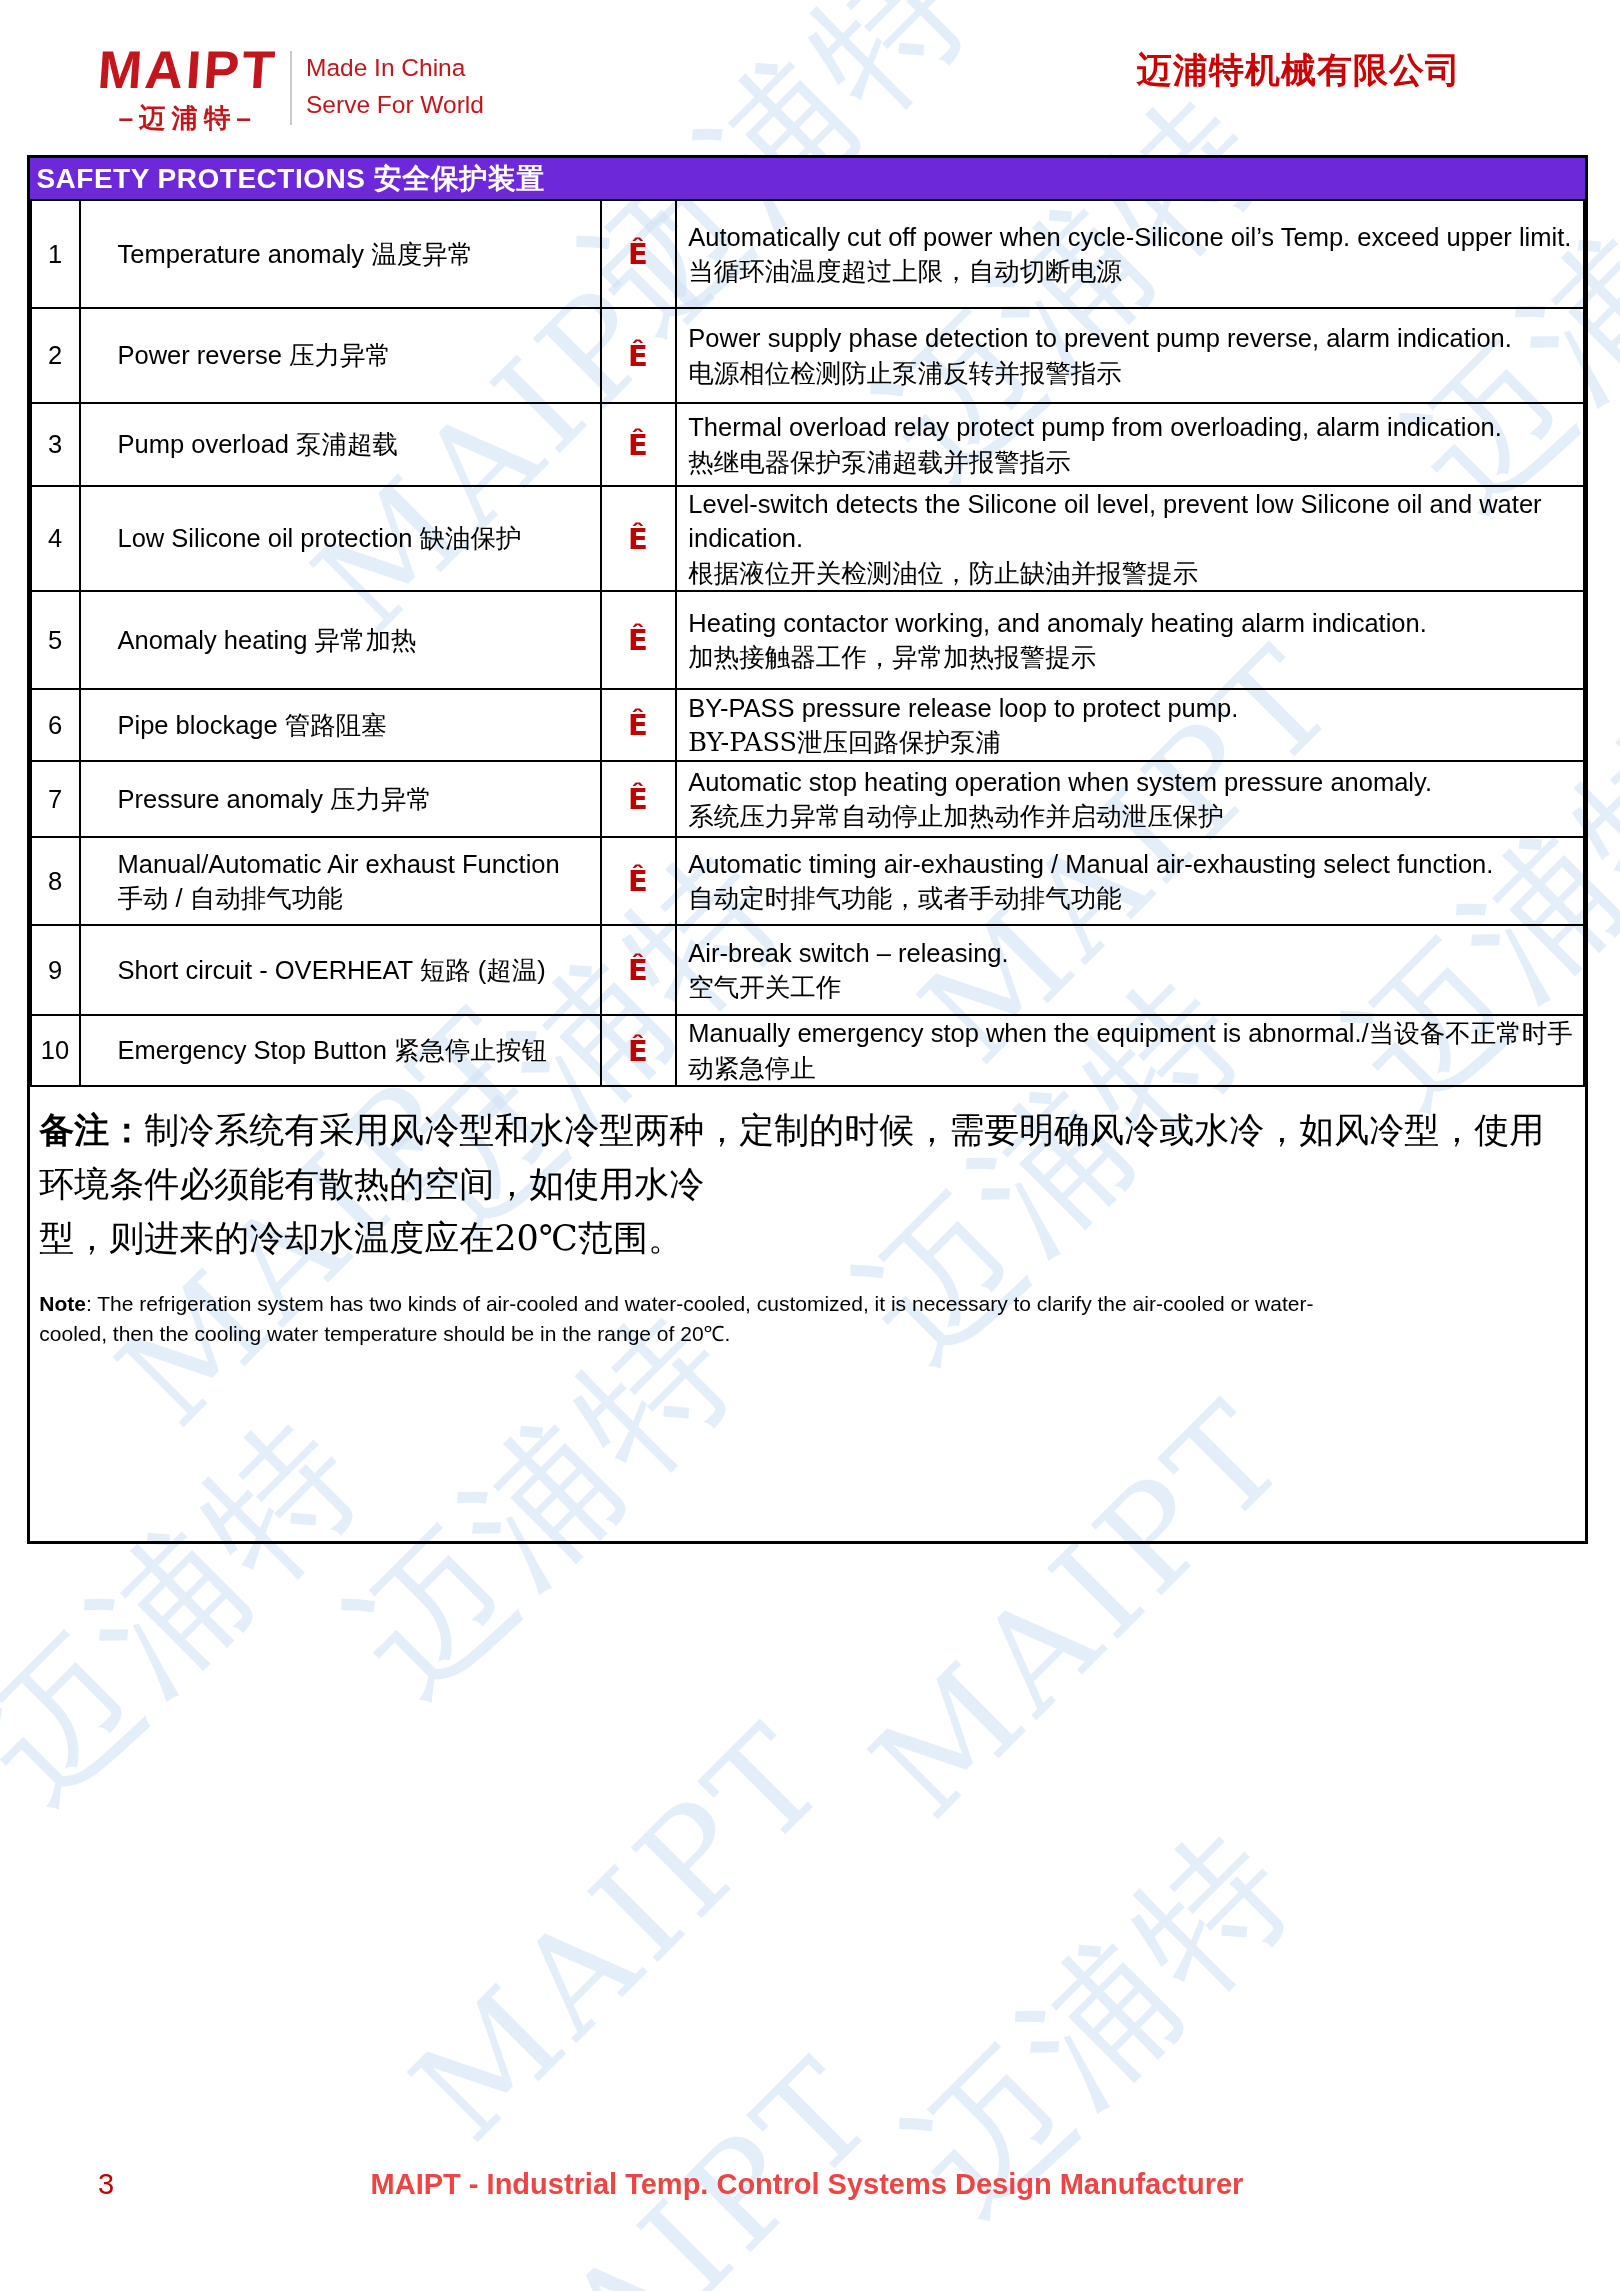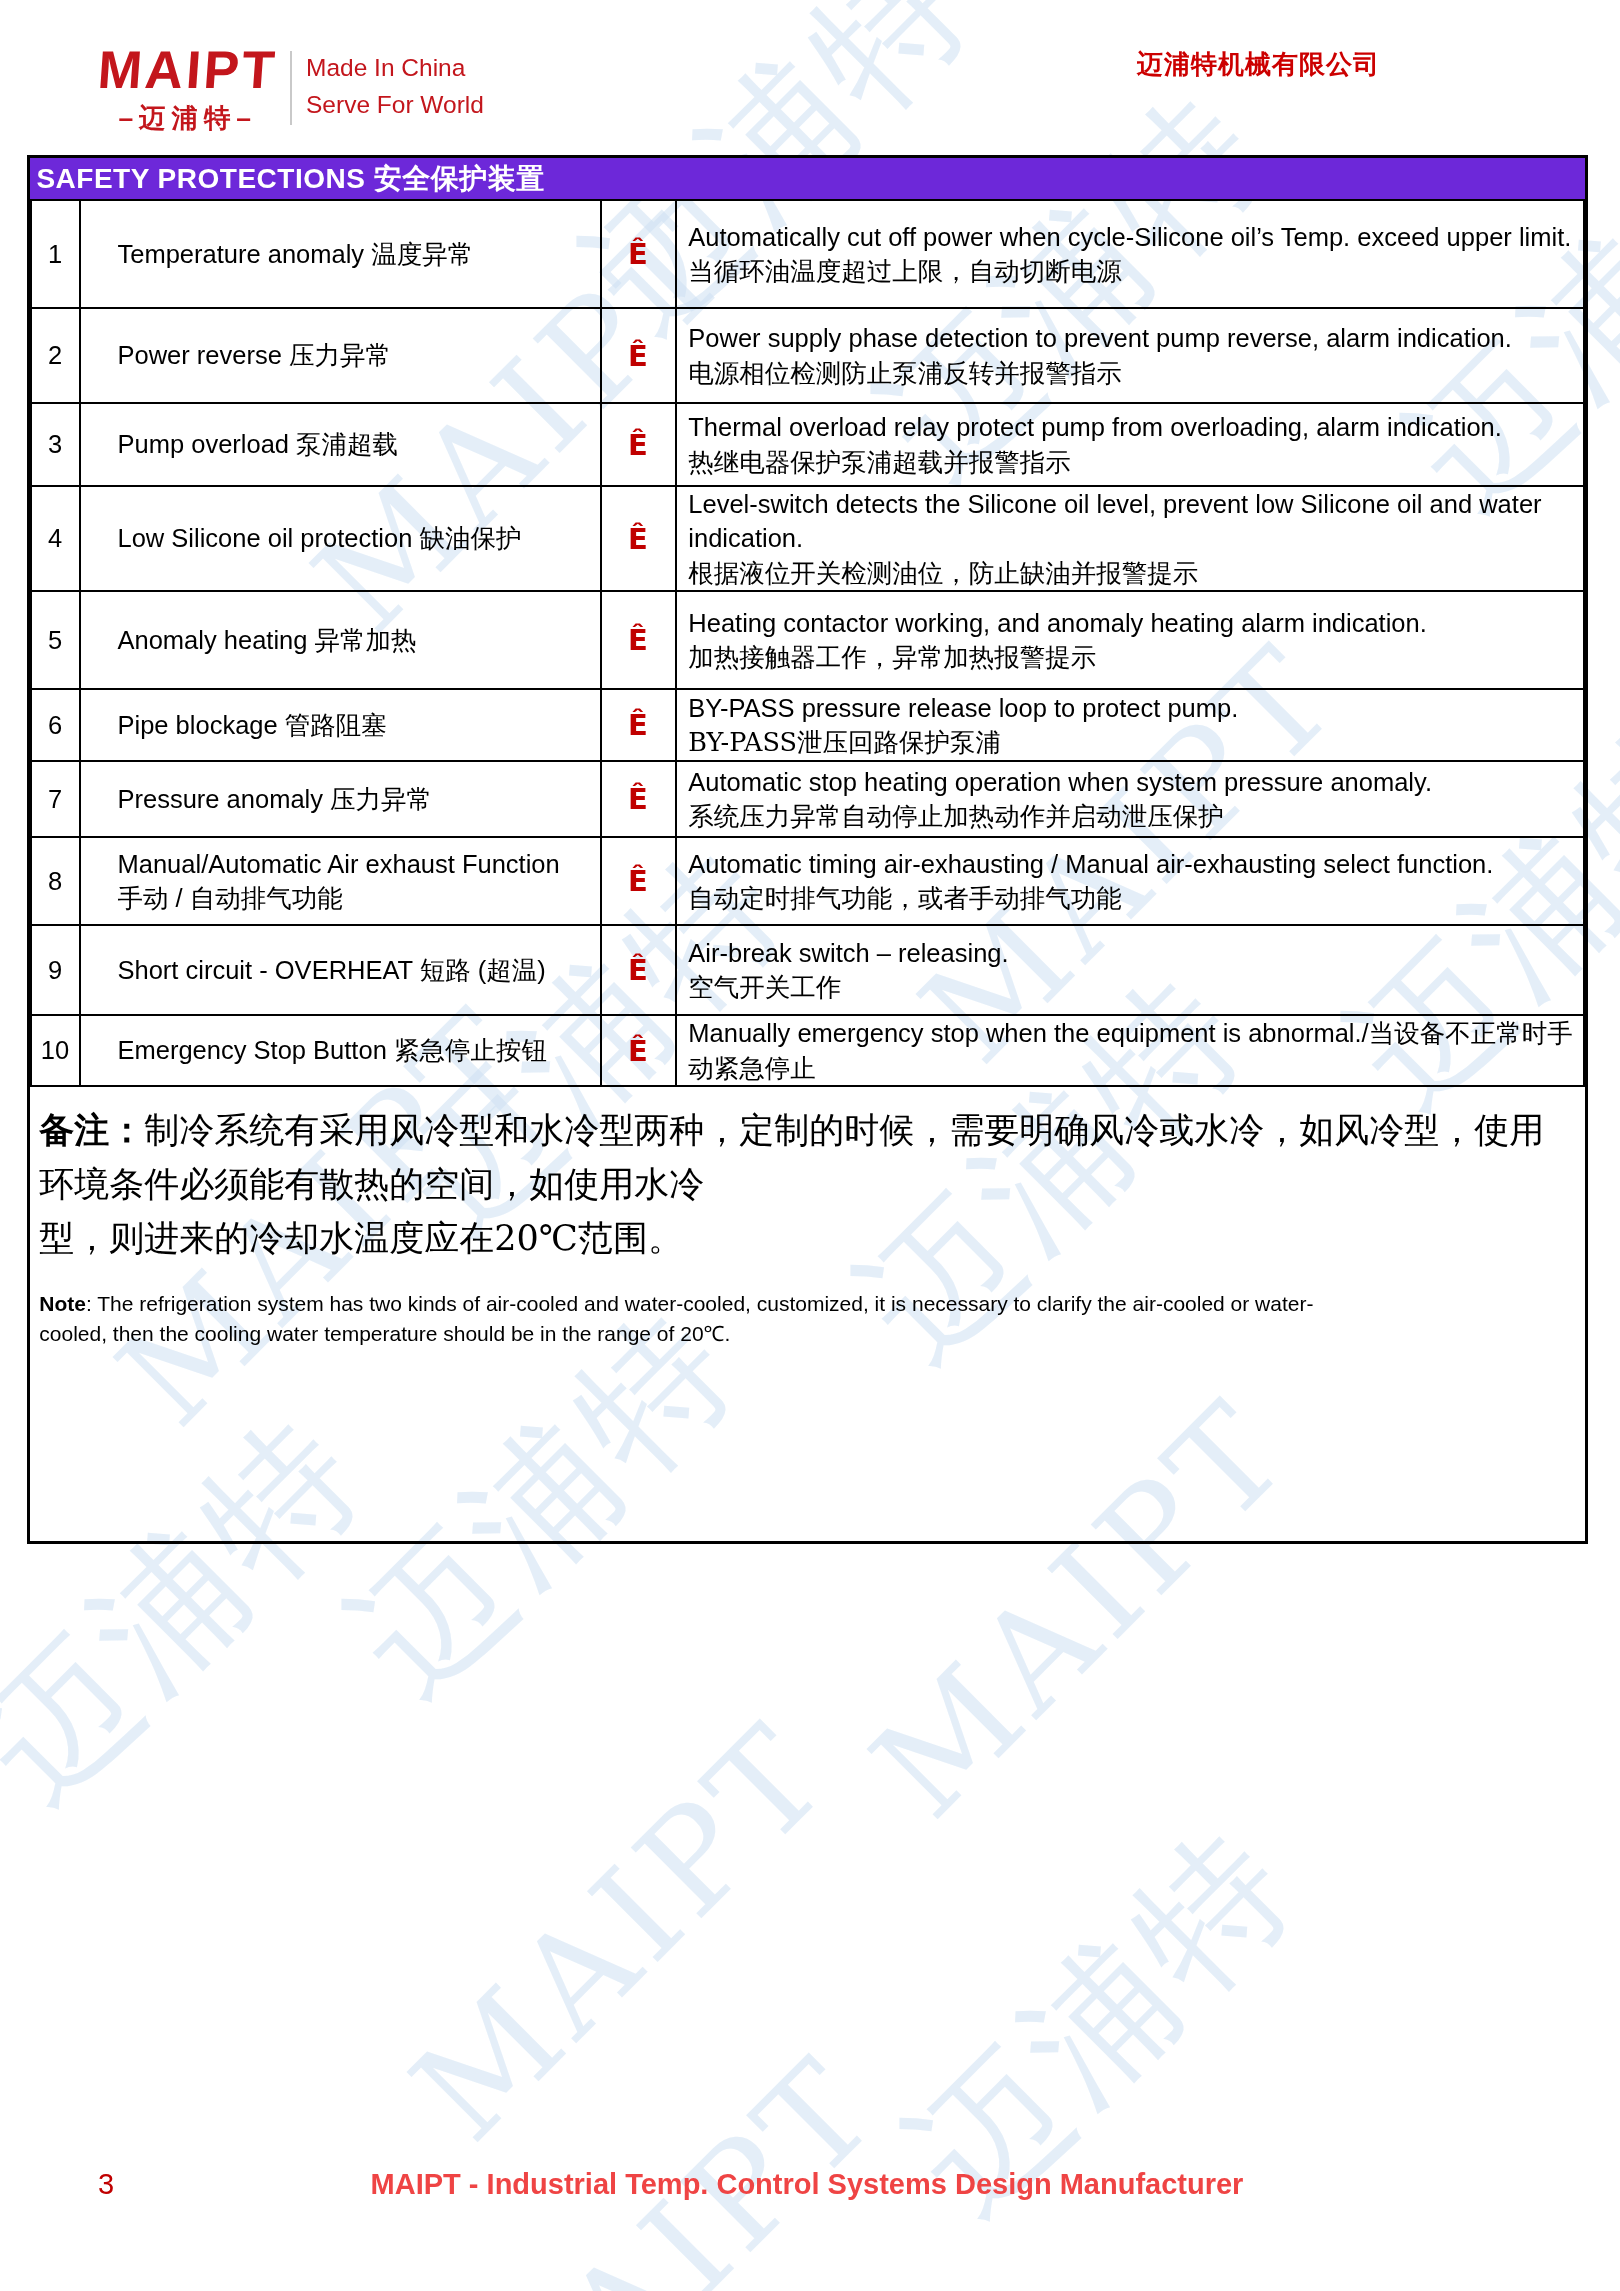--- a/index.html
+++ b/index.html
@@ -21,21 +21,21 @@
   
   .header { position:absolute; left:0; top:0; width:100%; height:147px; z-index:2; }
   .logo { position:absolute; left:98px; top:43px; text-align:center; }
   .logo-main {
     font-size:53px; font-weight:800; letter-spacing:2.9px;
     color:#c3161c; line-height:53px; transform:skewX(-4deg);
   }
   .logo-sub { font-size:26.5px; font-weight:700; color:#c3161c; letter-spacing:5.9px; margin-top:3.9px; }
   .header-divider { position:absolute; left:290px; top:51px; width:2px; height:74px; background:#c9c9c9; }
   .slogan { position:absolute; left:306px; top:49px; color:#c3161c; font-size:24.5px; font-weight:400; line-height:37px; }
-  .company-name { position:absolute; left:1137px; top:47px; color:#cc0000; font-size:26px; font-weight:700; letter-spacing:1px; }
+  .company-name { position:absolute; left:1137px; top:47px; color:#cc0000; font-size:35px; font-weight:700; letter-spacing:1px; }
   
   .doc-box {
     position:absolute; left:26.5px; top:155px; width:1561px; height:1389px;
     border:3.9px solid #000; background:transparent; z-index:1;
   }
   .banner {
     height:41px; background:#6d28d9; color:#ffffff;
     font-size:28px; font-weight:700; line-height:41px;
     padding-left:6.9px; letter-spacing:0.5px;
   }

